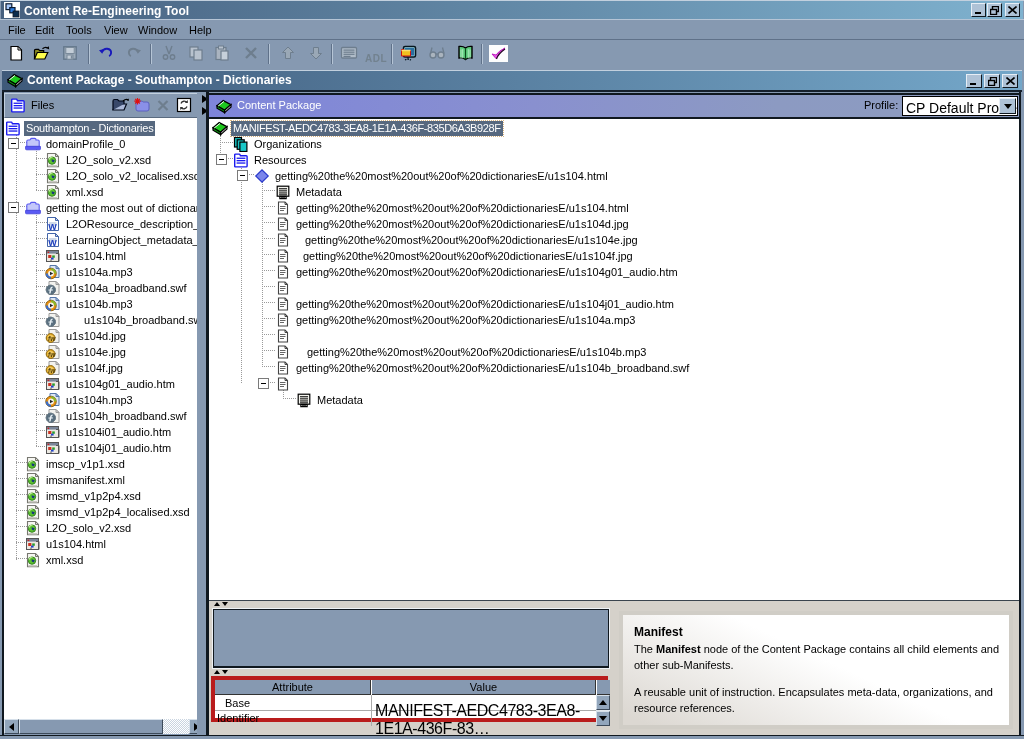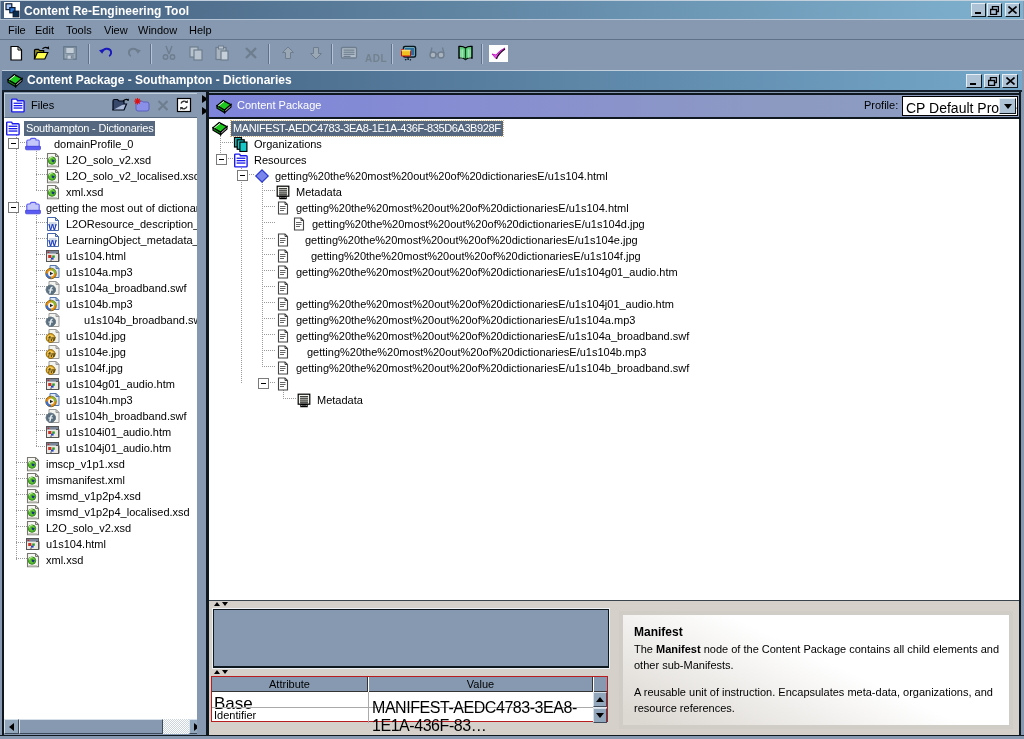--- a/index.html
+++ b/index.html
@@ -217,25 +217,25 @@
     </div>
     <div class="ab" style="left:209px;top:119px;width:810px;height:481px;background:#fff;overflow:hidden" id="rtree"></div>
     <div class="ab" style="left:209px;top:600px;width:810px;height:135px;background:#d5d1ca"></div>
     <div class="ab" style="left:209px;top:600px;width:810px;height:1px;background:#3a444e"></div>
     <div class="ab" style="left:214px;top:602px;width:0;height:0;border-bottom:4px solid #000;border-left:3px solid transparent;border-right:3px solid transparent"></div>
     <div class="ab" style="left:222px;top:602px;width:0;height:0;border-top:4px solid #000;border-left:3px solid transparent;border-right:3px solid transparent"></div>
     <div class="ab" style="left:212px;top:608px;width:398px;height:61px;background:#eef2f6"></div>
     <div class="ab" style="left:213px;top:609px;width:396px;height:59px;background:#8699b1;border:1px solid #10181f;border-bottom:2px solid #10181f"></div>
     <div class="ab" style="left:214px;top:670px;width:0;height:0;border-bottom:4px solid #000;border-left:3px solid transparent;border-right:3px solid transparent"></div>
     <div class="ab" style="left:222px;top:670px;width:0;height:0;border-top:4px solid #000;border-left:3px solid transparent;border-right:3px solid transparent"></div>
-    <div class="ab" style="left:211px;top:676px;width:397px;height:46px;background:#fff;border:1px solid #b91c1c">
+    <div class="ab" style="left:211px;top:676px;width:397px;height:46px;background:#fff;border:4px solid #b91c1c">
       <div style="position:absolute;left:0;top:0;width:156px;height:15px;background:#8699b1;border-right:1px solid #333;border-bottom:1px solid #333;font-size:11px;text-align:center;line-height:14px">Attribute</div>
       <div style="position:absolute;left:157px;top:0;width:224px;height:15px;background:#8699b1;border-right:1px solid #333;border-bottom:1px solid #333;font-size:11px;text-align:center;line-height:14px">Value</div>
       <div style="position:absolute;left:382px;top:0;width:13px;height:15px;background:#8699b1;border-bottom:1px solid #333"></div>
-      <div style="position:absolute;left:2px;top:17px;font-size:17px">Base</div>
+      <div style="position:absolute;left:10px;top:17px;font-size:11px">Base</div>
       <div style="position:absolute;left:0px;top:30px;width:395px;height:1px;background:#aaa"></div>
       <div style="position:absolute;left:156px;top:15px;width:1px;height:31px;background:#aaa"></div>
       <div style="position:absolute;left:2px;top:32px;font-size:11px">Identifier</div>
       <div style="position:absolute;left:160px;top:22px;font-size:16px;letter-spacing:-0.45px">MANIFEST-AEDC4783-3EA8-1E1A-436F-83…</div>
       <div style="position:absolute;left:381px;top:15px;width:14px;height:31px;background:#e2e8ee">
         <div style="position:absolute;left:0;top:0;width:14px;height:15px;background:#92a6bc;border-top:1px solid #d6e0ea;border-left:1px solid #d6e0ea;border-right:1px solid #3c4a5a;border-bottom:1px solid #3c4a5a;display:flex;align-items:center;justify-content:center">
           <svg width="8" height="5" viewBox="0 0 8 5" style="">
             <path d="M4 0 l4 5 h-8 z" fill="#000"></path>
           </svg>
         </div>
@@ -266,21 +266,21 @@
         </svg>
         <span class="lbl sel" style="margin-left:3px">Southampton - Dictionaries</span>
       </div>
       <div class="hline" style="left:12px;top:24px;width:11px"></div>
       <div class="exp" style="left:4px;top:20px"></div>
       <div class="row" style="left:21px;top:18px">
         <svg width="16" height="16" viewBox="0 0 16 16" style="">
           <path d="M1.8 11 v-5.8 q0 -1.2 1.2 -1.2 h1.4 q.8 0 1.1 -.8 q.3 -.8 1.1 -.8 h3.2 q1.2 0 1.2 1.2 v.4 h2 q1.2 0 1.2 1.2 v5.8 z" fill="#c3c7fa" stroke="#5a5af0" stroke-width="1.1"></path>
           <path d="M1 10.3 h14 q.6 0 .6 .8 v1.4 q0 1.3 -1.3 1.3 h-12.6 q-1.3 0 -1.3 -1.3 v-1.4 q0 -.8 .6 -.8 z" fill="#5a5af4" stroke="#4343d8" stroke-width=".8"></path>
         </svg>
-        <span class="lbl" style="margin-left:11px">domainProfile_0</span>
+        <span class="lbl" style="margin-left:3px">domainProfile_0</span>
       </div>
       <div class="hline" style="left:32px;top:40px;width:11px"></div>
       <div class="row" style="left:41px;top:34px">
         <svg width="16" height="16" viewBox="0 0 16 16" style="">
           <path d="M2.5 1.5 h8 l3 3 v10.2 h-11 z" fill="#f6f6f2" stroke="#777770" stroke-width="1.1"></path>
           <path d="M10.5 1.5 l3 3 h-3 z" fill="#dcdcd4" stroke="#777770" stroke-width="1"></path>
           <circle cx="7" cy="8.6" r="3.7" fill="#5cc22e" stroke="#2a7a14" stroke-width=".9"></circle>
           <path d="M4.1 7.6 a3.7 3.7 0 0 1 3.6 -2.6" stroke="#c6f0a0" stroke-width="1.1" fill="none"></path>
           <path d="M6.6 7.2 l3.2 1 -1.2 2.4 -1.8 -1 z" fill="#16347e"></path>
           <rect x="3.4" y="13.2" width="8.6" height="1.4" fill="#bcbcb4"></rect>
@@ -647,21 +647,21 @@
         <svg width="16" height="16" viewBox="0 0 16 16" style="">
           <path d="M3.5 2 h6.5 l2.5 2.5 v9.5 h-9 z" fill="#fff" stroke="#444" stroke-width="1.1"></path>
           <path d="M10 2 l2.5 2.5 h-2.5 z" fill="#ccc" stroke="#444" stroke-width="1"></path>
           <rect x="5" y="6" width="5.5" height="1" fill="#666"></rect>
           <rect x="5" y="8" width="5.5" height="1" fill="#666"></rect>
           <rect x="5" y="10" width="4" height="1" fill="#666"></rect>
         </svg>
         <span class="lbl" style="margin-left:3px">getting%20the%20most%20out%20of%20dictionariesE/u1s104.html</span>
       </div>
       <div class="hline" style="left:53px;top:103px;width:13px"></div>
-      <div class="row" style="left:82px;top:97px">
+      <div class="row" style="left:66px;top:97px">
         <svg width="16" height="16" viewBox="0 0 16 16" style="">
           <path d="M3.5 2 h6.5 l2.5 2.5 v9.5 h-9 z" fill="#fff" stroke="#444" stroke-width="1.1"></path>
           <path d="M10 2 l2.5 2.5 h-2.5 z" fill="#ccc" stroke="#444" stroke-width="1"></path>
           <rect x="5" y="6" width="5.5" height="1" fill="#666"></rect>
           <rect x="5" y="8" width="5.5" height="1" fill="#666"></rect>
           <rect x="5" y="10" width="4" height="1" fill="#666"></rect>
         </svg>
         <span class="lbl" style="margin-left:3px">getting%20the%20most%20out%20of%20dictionariesE/u1s104d.jpg</span>
       </div>
       <div class="hline" style="left:53px;top:119px;width:13px"></div>
@@ -677,21 +677,21 @@
       </div>
       <div class="hline" style="left:53px;top:135px;width:13px"></div>
       <div class="row" style="left:66px;top:129px">
         <svg width="16" height="16" viewBox="0 0 16 16" style="">
           <path d="M3.5 2 h6.5 l2.5 2.5 v9.5 h-9 z" fill="#fff" stroke="#444" stroke-width="1.1"></path>
           <path d="M10 2 l2.5 2.5 h-2.5 z" fill="#ccc" stroke="#444" stroke-width="1"></path>
           <rect x="5" y="6" width="5.5" height="1" fill="#666"></rect>
           <rect x="5" y="8" width="5.5" height="1" fill="#666"></rect>
           <rect x="5" y="10" width="4" height="1" fill="#666"></rect>
         </svg>
-        <span class="lbl" style="margin-left:18px">getting%20the%20most%20out%20of%20dictionariesE/u1s104f.jpg</span>
+        <span class="lbl" style="margin-left:10px">getting%20the%20most%20out%20of%20dictionariesE/u1s104f.jpg</span>
       </div>
       <div class="hline" style="left:53px;top:151px;width:13px"></div>
       <div class="row" style="left:66px;top:145px">
         <svg width="16" height="16" viewBox="0 0 16 16" style="">
           <path d="M3.5 2 h6.5 l2.5 2.5 v9.5 h-9 z" fill="#fff" stroke="#444" stroke-width="1.1"></path>
           <path d="M10 2 l2.5 2.5 h-2.5 z" fill="#ccc" stroke="#444" stroke-width="1"></path>
           <rect x="5" y="6" width="5.5" height="1" fill="#666"></rect>
           <rect x="5" y="8" width="5.5" height="1" fill="#666"></rect>
           <rect x="5" y="10" width="4" height="1" fill="#666"></rect>
         </svg>
@@ -731,21 +731,20 @@
       </div>
       <div class="hline" style="left:53px;top:215px;width:13px"></div>
       <div class="row" style="left:66px;top:209px">
         <svg width="16" height="16" viewBox="0 0 16 16" style="">
           <path d="M3.5 2 h6.5 l2.5 2.5 v9.5 h-9 z" fill="#fff" stroke="#444" stroke-width="1.1"></path>
           <path d="M10 2 l2.5 2.5 h-2.5 z" fill="#ccc" stroke="#444" stroke-width="1"></path>
           <rect x="5" y="6" width="5.5" height="1" fill="#666"></rect>
           <rect x="5" y="8" width="5.5" height="1" fill="#666"></rect>
           <rect x="5" y="10" width="4" height="1" fill="#666"></rect>
         </svg>
-        <span class="lbl" style="margin-left:3px">getting%20the%20most%20out%20of%20dictionariesE/u1s104a_broadband.swf</span>
       </div>
       <div class="hline" style="left:53px;top:231px;width:13px"></div>
       <div class="row" style="left:66px;top:225px">
         <svg width="16" height="16" viewBox="0 0 16 16" style="">
           <path d="M3.5 2 h6.5 l2.5 2.5 v9.5 h-9 z" fill="#fff" stroke="#444" stroke-width="1.1"></path>
           <path d="M10 2 l2.5 2.5 h-2.5 z" fill="#ccc" stroke="#444" stroke-width="1"></path>
           <rect x="5" y="6" width="5.5" height="1" fill="#666"></rect>
           <rect x="5" y="8" width="5.5" height="1" fill="#666"></rect>
           <rect x="5" y="10" width="4" height="1" fill="#666"></rect>
         </svg>

